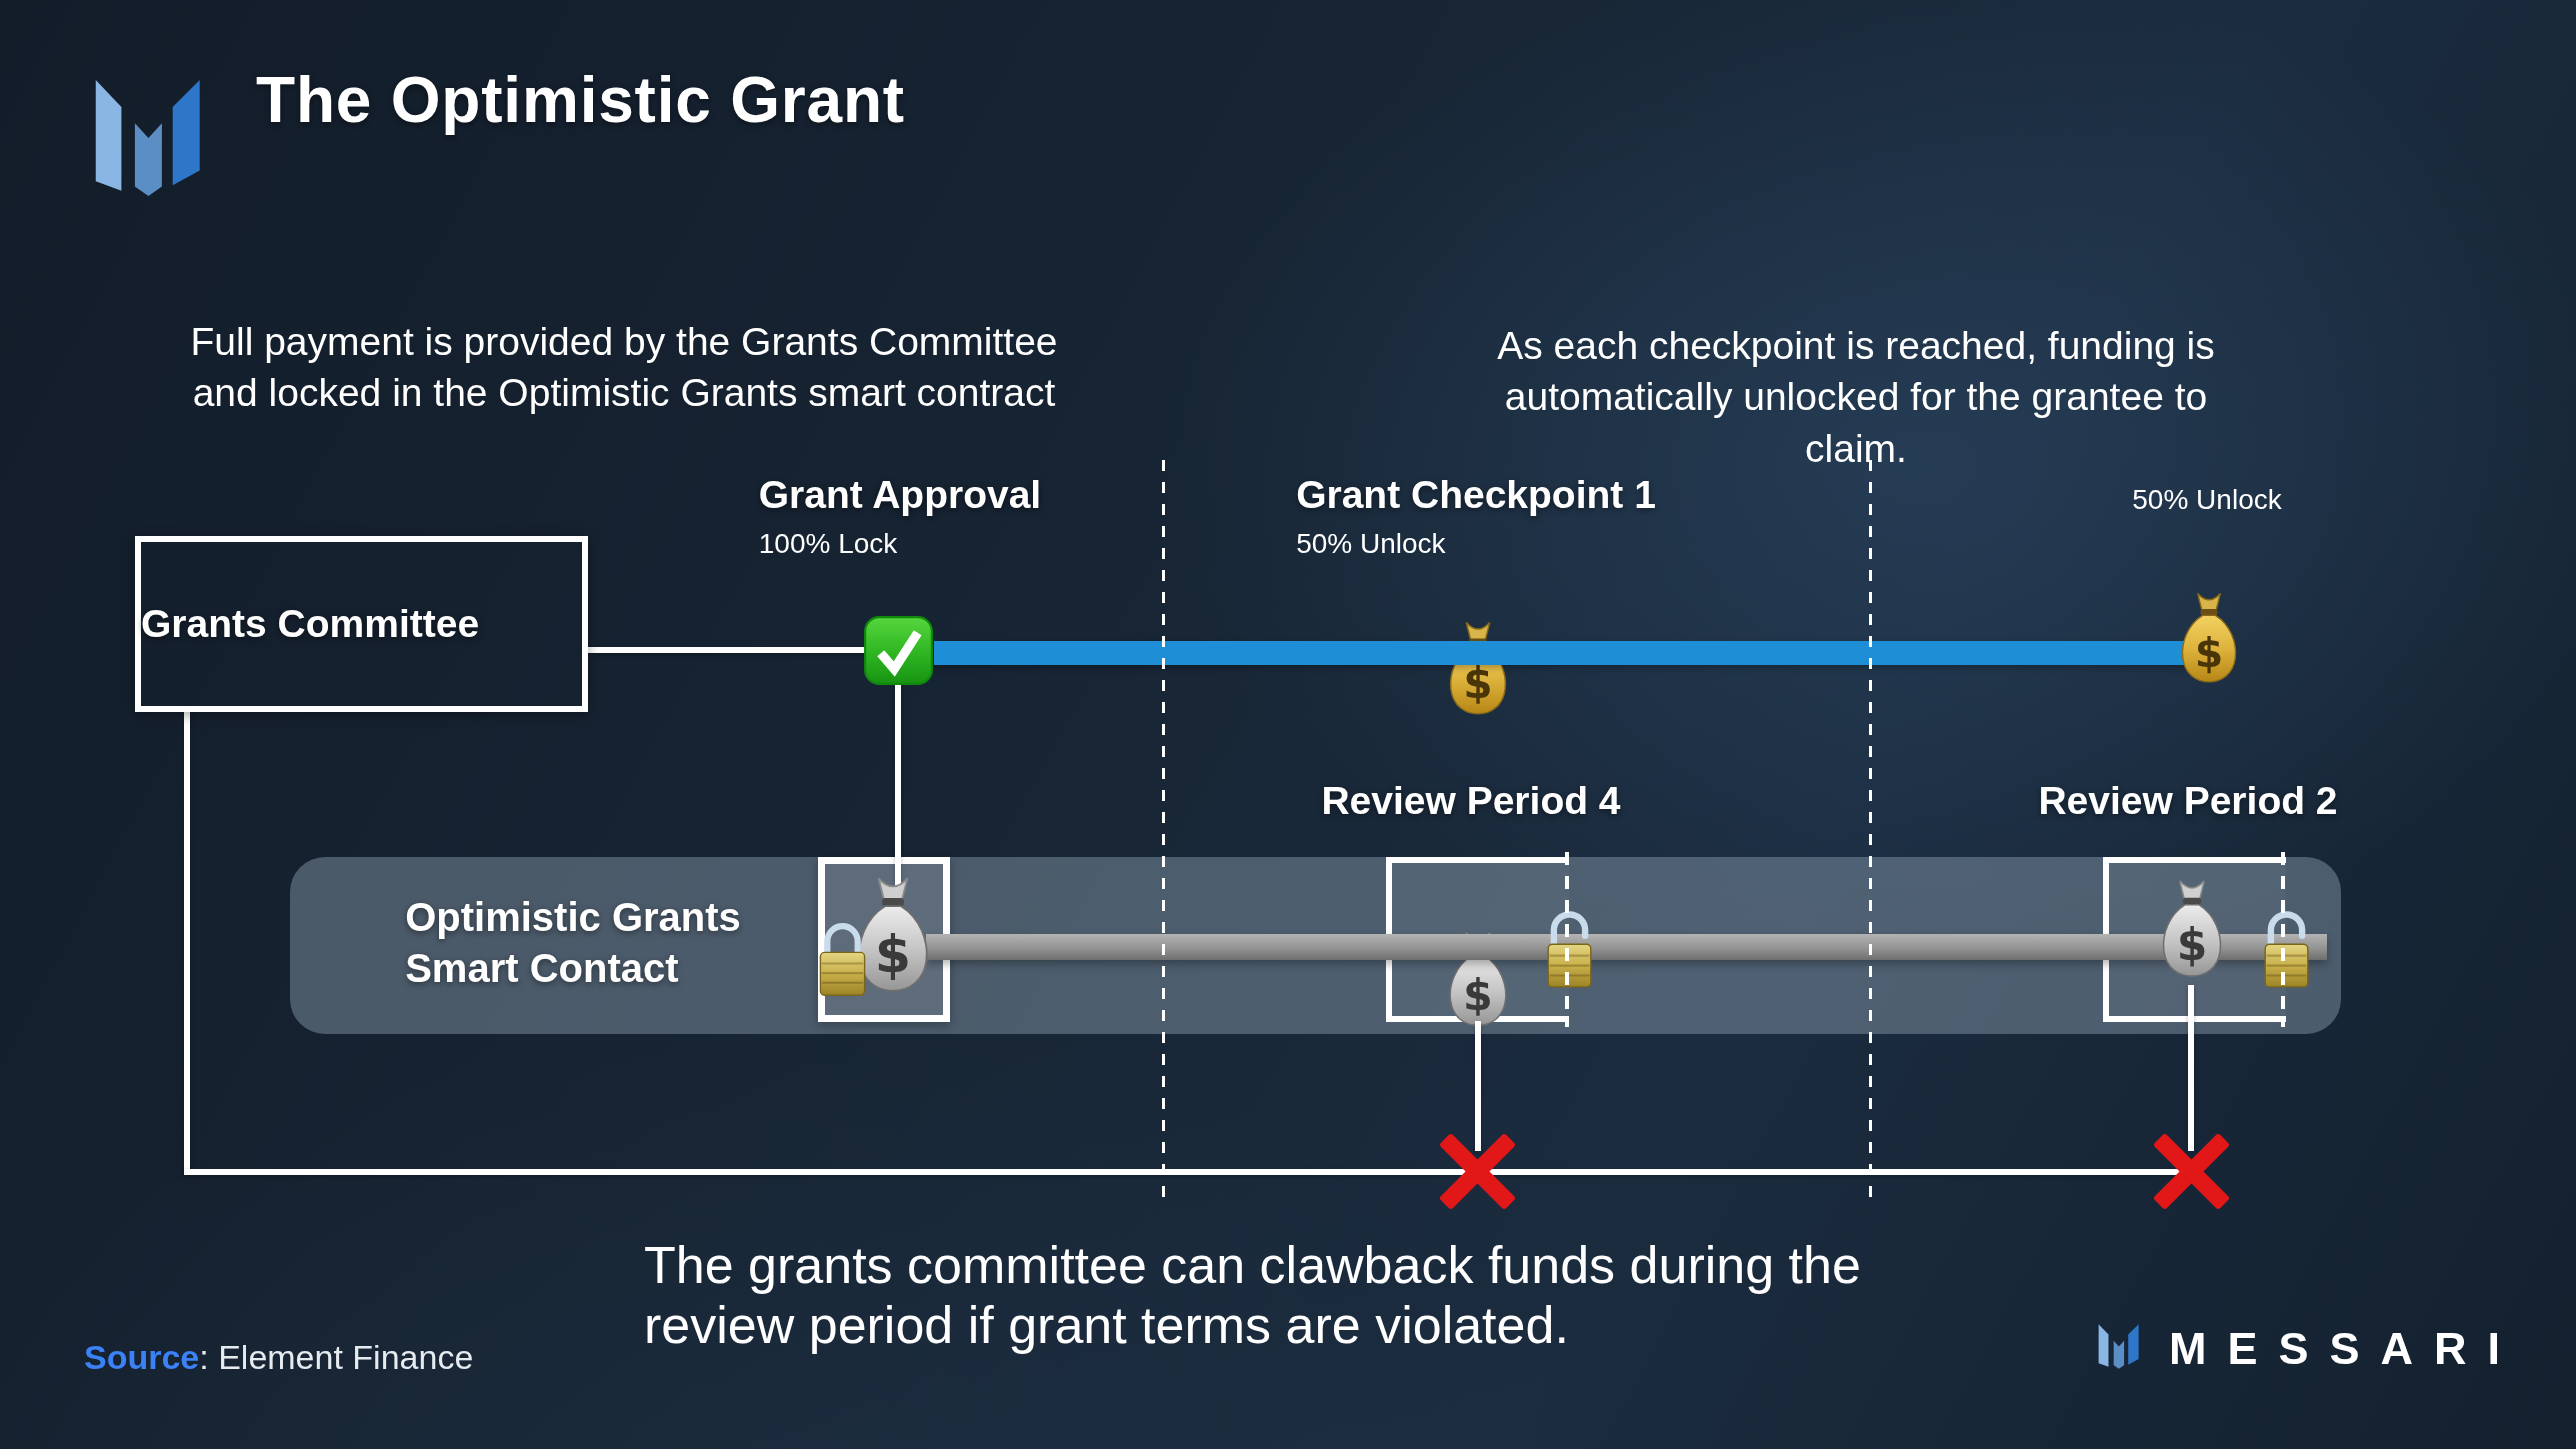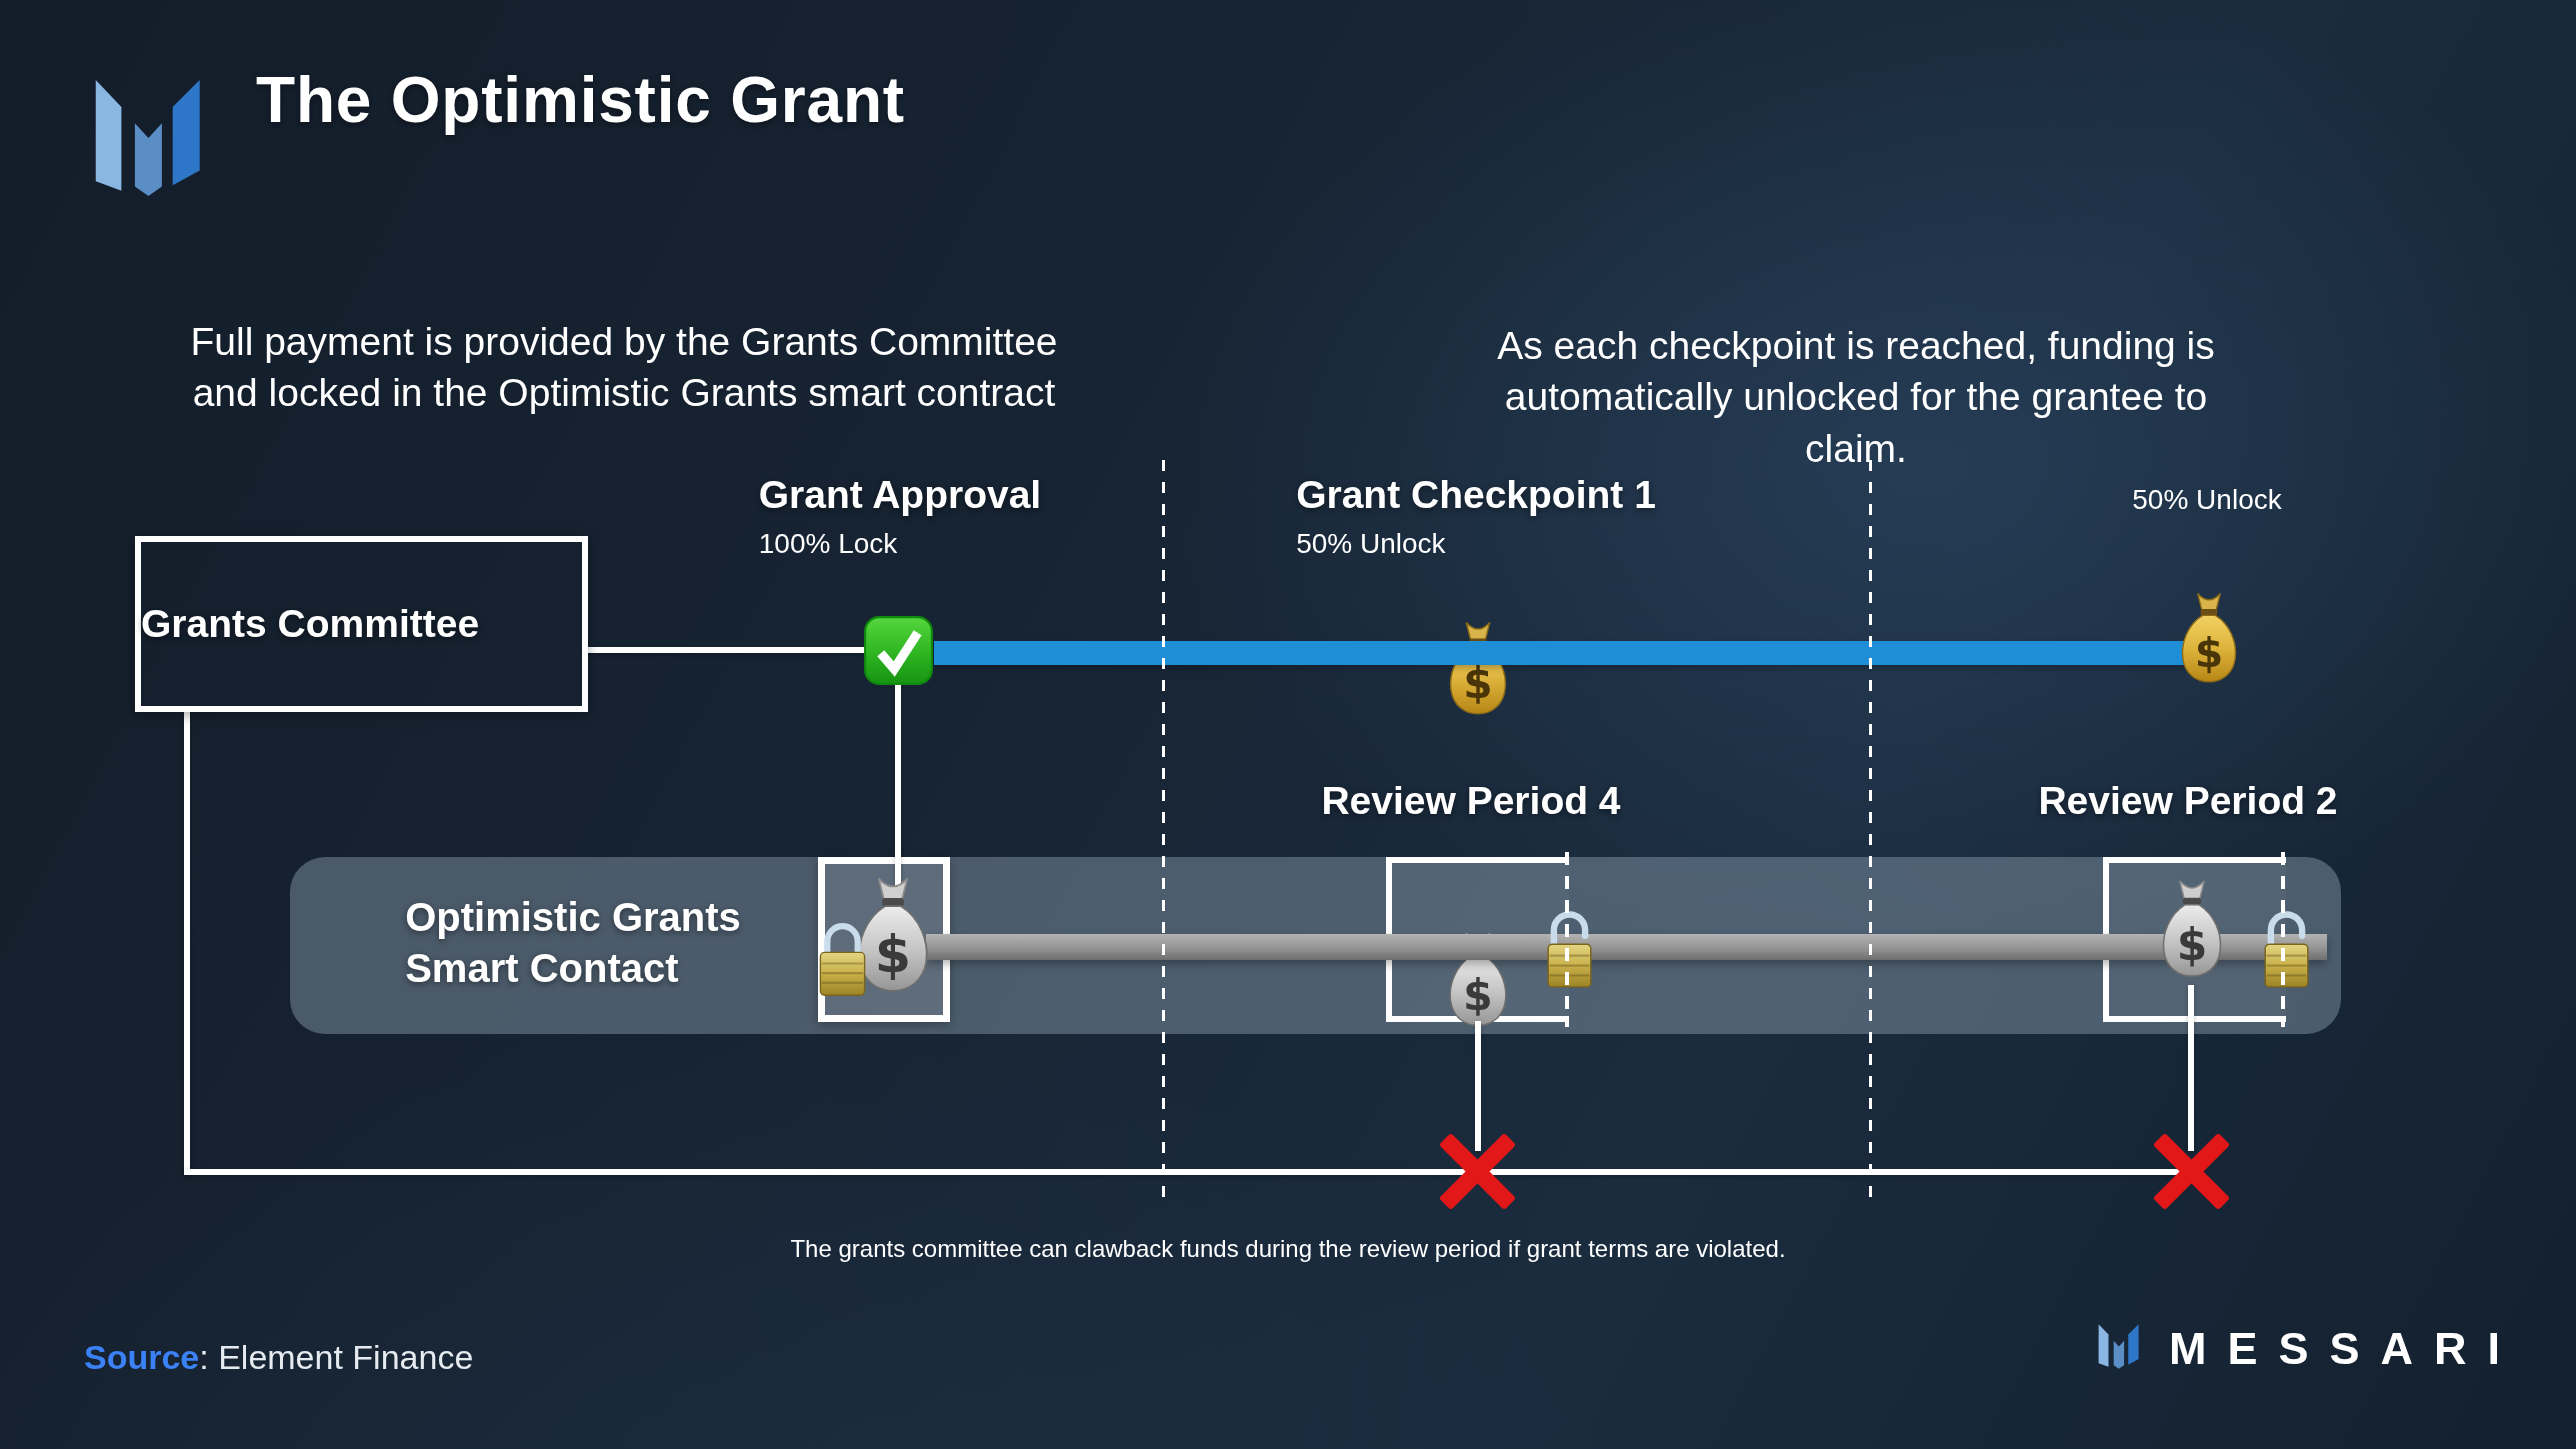--- a/index.html
+++ b/index.html
@@ -34,21 +34,21 @@
     background:rgba(150,170,186,.42);z-index:2;}
   .contract-label{position:absolute;left:573px;top:892px;font-size:40px;font-weight:700;line-height:1.28;z-index:3;}
 
   .bar-blue{position:absolute;left:934px;top:641px;width:1278px;height:24px;background:#1e8fd6;z-index:5;box-shadow:0 3.2px 6.4px rgba(0,0,0,.25);}
   .bar-grey{position:absolute;left:926px;top:934px;width:1401px;height:26px;z-index:5;
     background:linear-gradient(180deg,#b3b3b3 0%,#939393 55%,#6e6e6e 100%);box-shadow:0 4px 8px rgba(0,0,0,.3);}
 
   .wbox{position:absolute;border:7.2px solid #fff;background:rgba(255,255,255,.10);z-index:3;box-shadow:0 3.2px 9.7px rgba(0,0,0,.3);}
   .wbox-open{position:absolute;border:6.4px solid #fff;border-right:none;background:rgba(255,255,255,.04);z-index:3;}
 
-  .note{font-size:24px;font-weight:400;}
+  .note{font-size:52px;font-weight:400;}
   .source{font-size:34px;color:#e6ebf0;}
   .source b{font-weight:700;color:#3b82f6;}
   .brand-text{font-size:45px;font-weight:800;letter-spacing:21px;}
 </style>
 </head>
 <body>
 
 <svg width="0" height="0" style="position:absolute" aria-hidden="true">
   <defs>
     <linearGradient id="goldBody" x1="0" y1="0" x2="0" y2="1">

